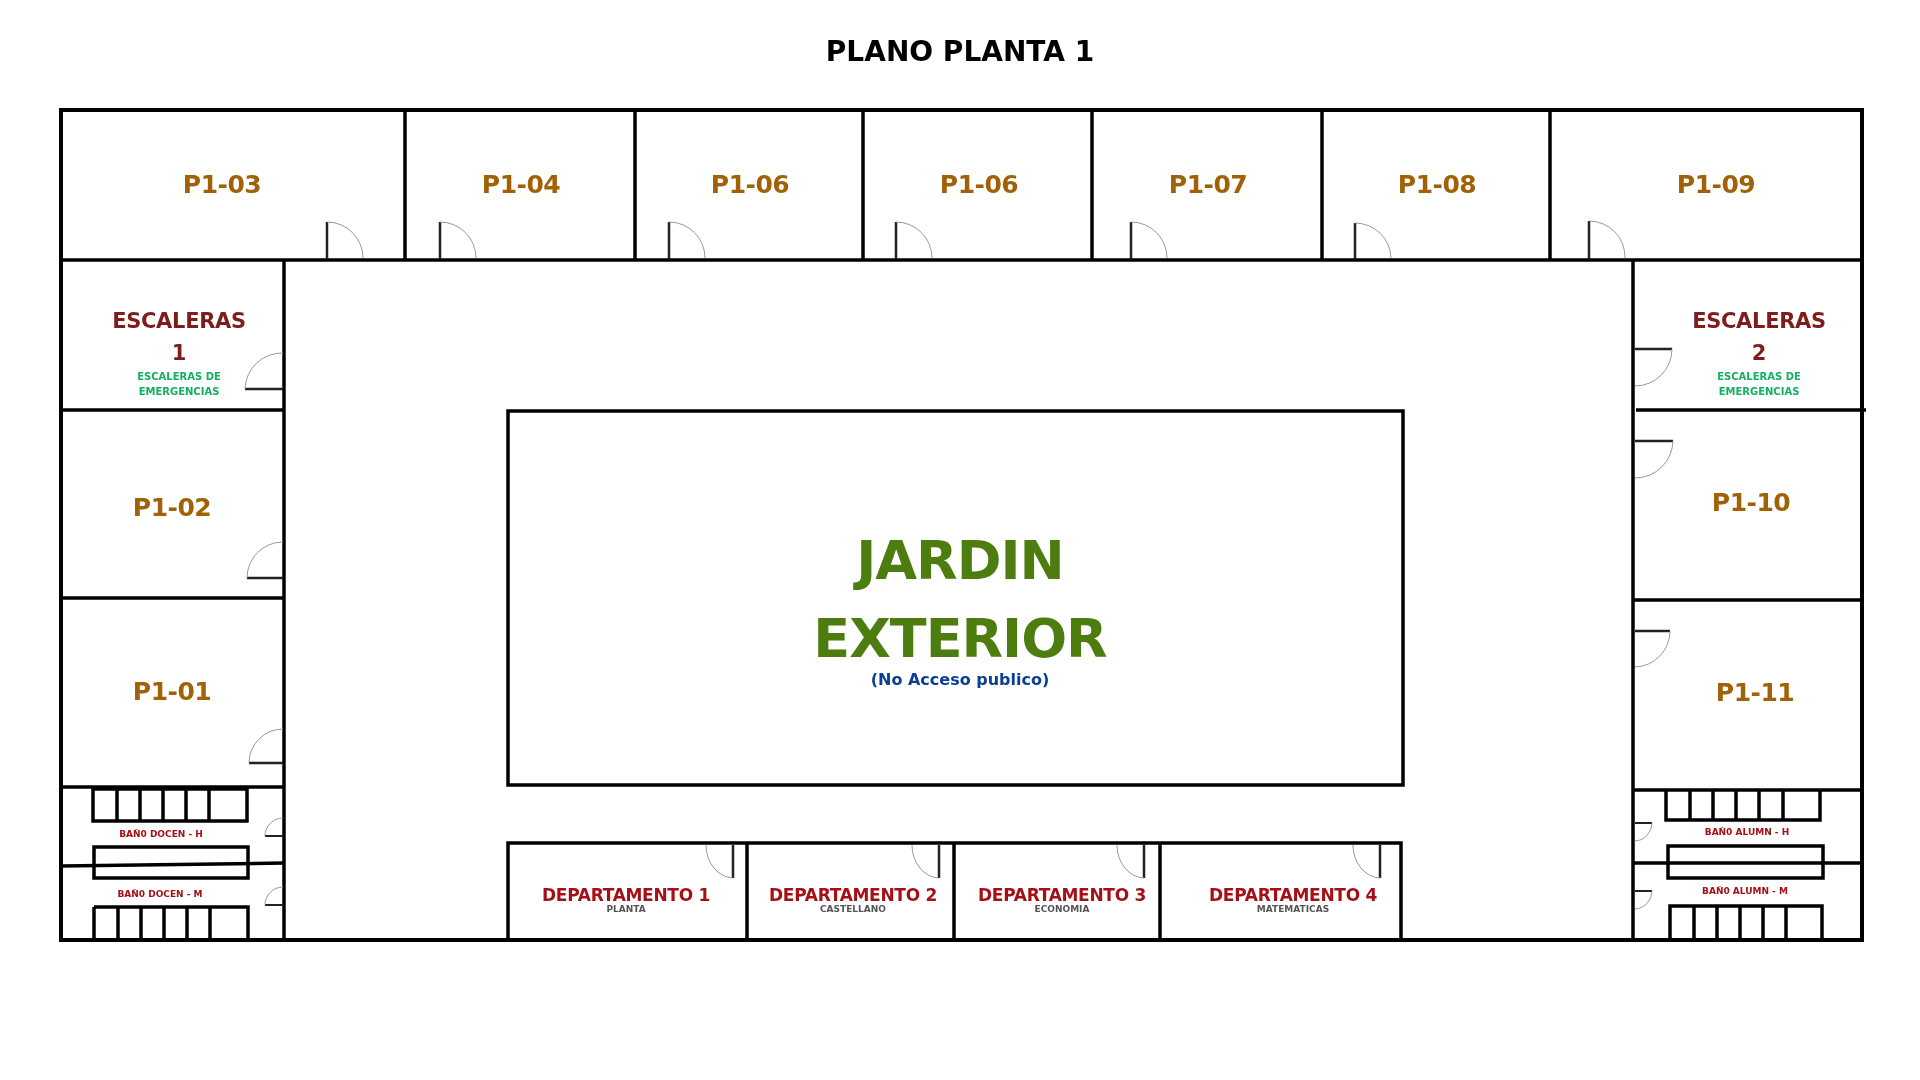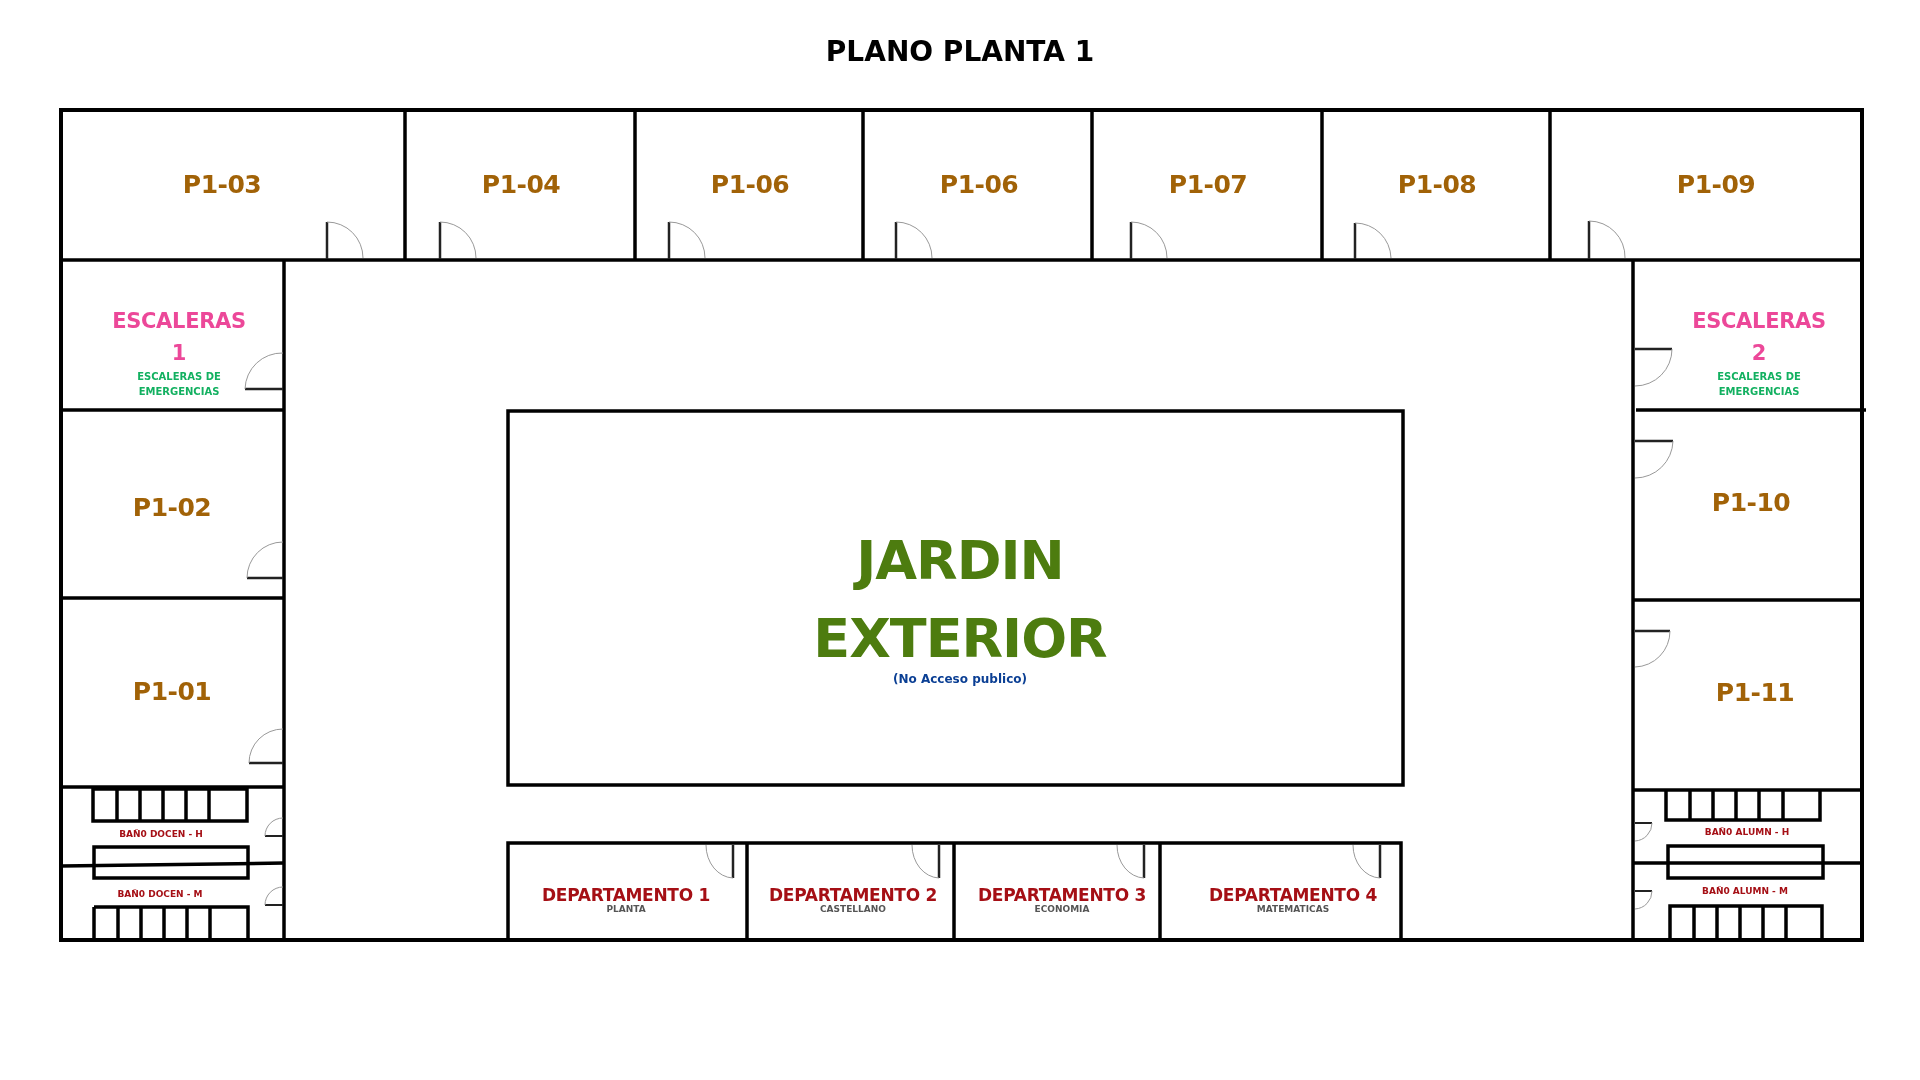--- a/index.html
+++ b/index.html
@@ -1,27 +1,27 @@
 <!DOCTYPE html>
 <html><head>
 <meta charset="utf-8">
 <style>
   html,body{margin:0;padding:0;background:#ffffff;}
   body{width:1920px;height:1080px;position:relative;overflow:hidden;font-family:"DejaVu Sans","Liberation Sans",sans-serif;}
   #plan{position:absolute;left:0;top:0;width:1920px;height:1080px;}
   .lbl{position:absolute;transform:translate(-50%,-50%);white-space:nowrap;text-align:center;font-weight:bold;line-height:1.1;}
   .title{font-size:28px;color:#000000;letter-spacing:0px;}
   .room{font-size:25px;color:#a16207;letter-spacing:-0.5px;}
-  .stair{font-size:21px;color:#ec4899;line-height:32px;letter-spacing:-0.3px;}
+  .stair{font-size:21px;color:#7f1d1d;line-height:32px;letter-spacing:-0.3px;}
   .emerg{font-size:10px;color:#12b060;line-height:15px;}
   .bath{font-size:9px;color:#a50f15;}
   .dept{font-size:17px;color:#a50f15;letter-spacing:-0.3px;}
   .deptsub{font-size:9px;color:#555555;font-weight:bold;}
   .garden{font-size:54px;color:#4d7c0f;letter-spacing:-1px;line-height:78px;}
-  .garden-sub{font-size:12px;color:#0b3f94;}
+  .garden-sub{font-size:16px;color:#0b3f94;}
 </style>
 </head>
 <body>
 
 <svg id="plan" viewBox="0 0 1920 1080" xmlns="http://www.w3.org/2000/svg">
 
   <g stroke="#000" stroke-width="4" fill="none">
     <rect x="61" y="110" width="1801" height="830"></rect>
   </g>
 

